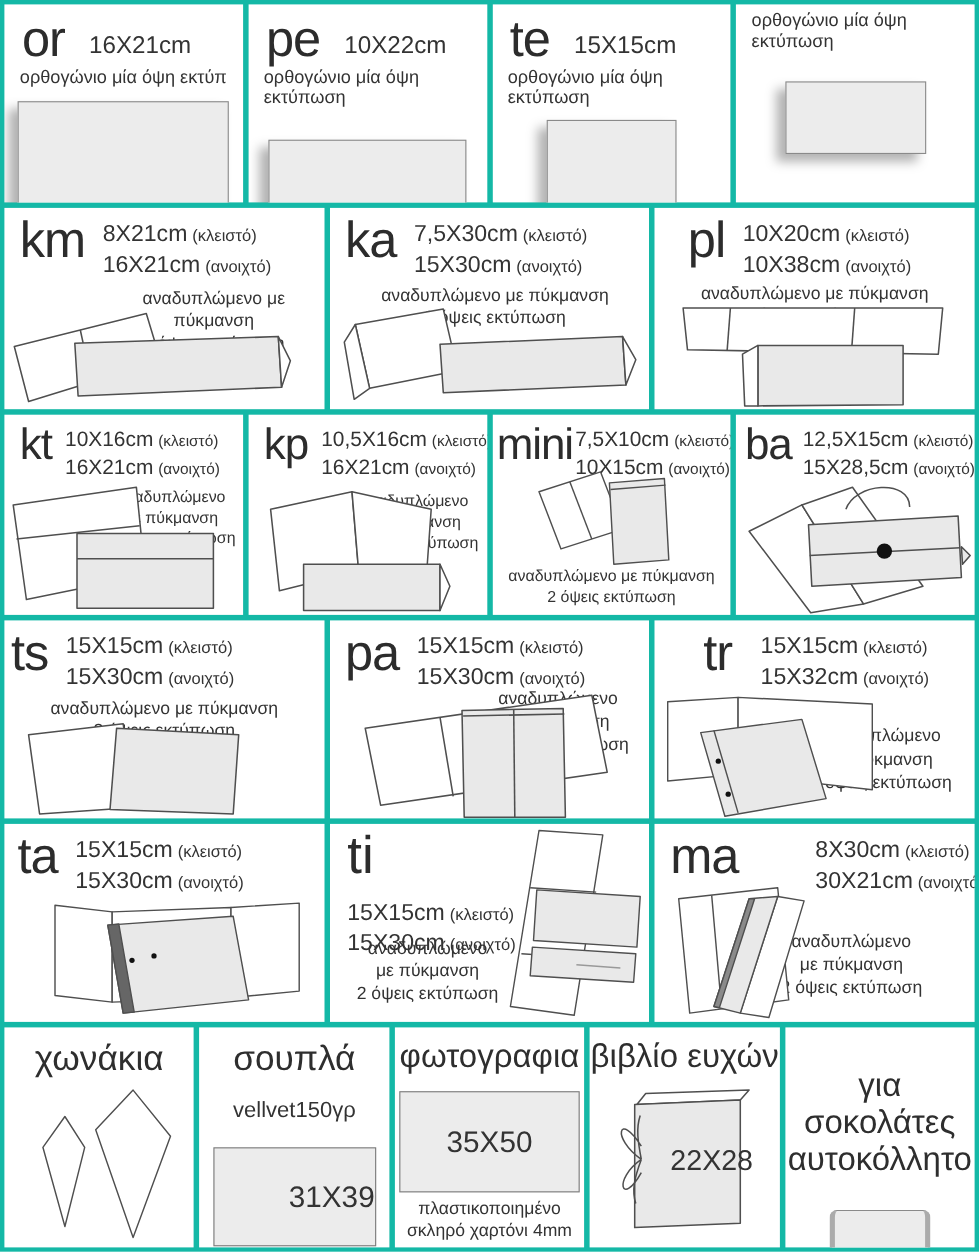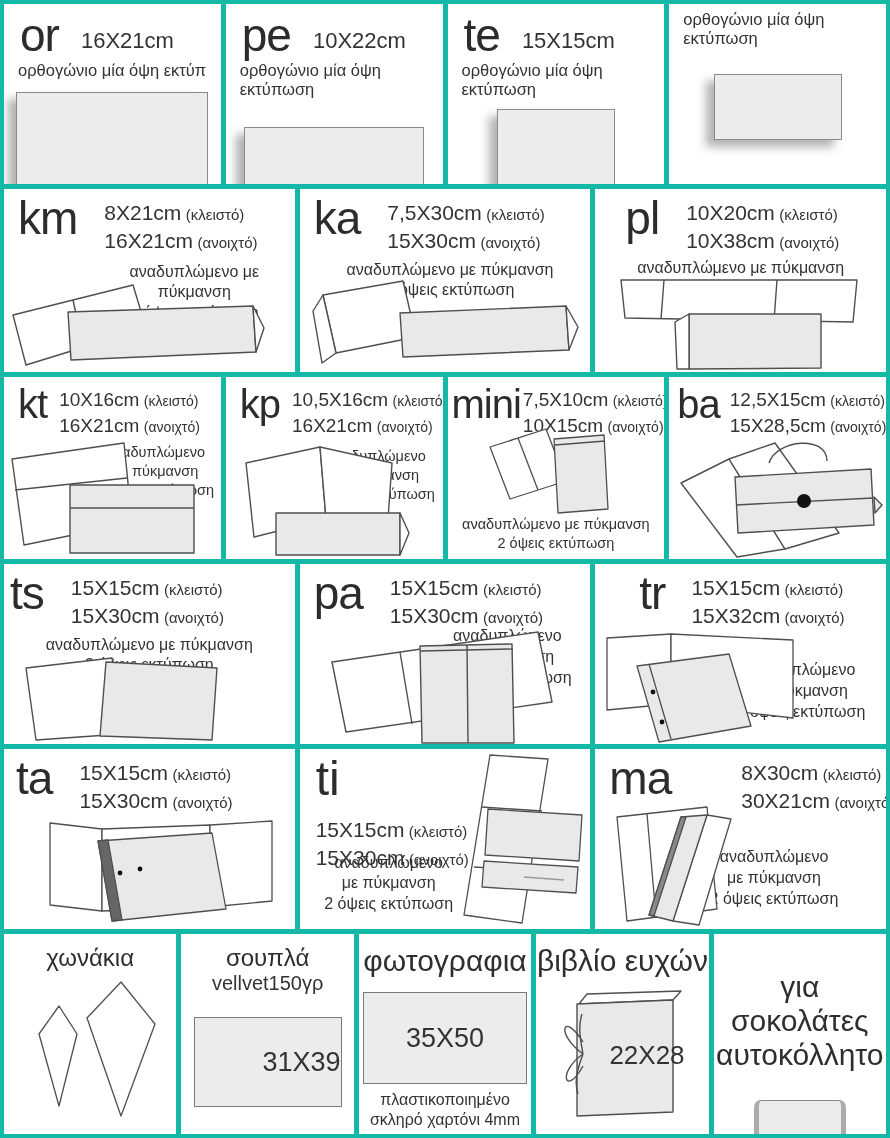--- a/index.html
+++ b/index.html
@@ -16,21 +16,21 @@
   .code{font-size:46px;line-height:.85;color:#2c2c2c;letter-spacing:-1px;}
   .code-md{font-size:40px;}
   .sh{display:flex;gap:22px;padding:12px 6px 0 16px;align-items:flex-start;}
   .ssize{font-size:22px;margin-top:12px;color:#333;}
   .sdesc{font-size:16.5px;padding:6px 0 0 14px;color:#333;}
   .prect{background:#ececec;border:1px solid #8a8a8a;margin:0 auto;filter:drop-shadow(-8px 7px 5px rgba(0,0,0,.30));}
   .prect-or{width:192px;height:100px;margin-top:12px;}
   .prect-pe{width:180px;height:72px;margin-top:28px;}
   .prect-te{width:118px;height:110px;margin-top:10px;}
   .prect-mic{width:128px;height:66px;margin-top:26px;}
-  .fh{display:flex;gap:27px;padding:10px 4px 0 14px;align-items:flex-start;}
+  .fh{display:flex;gap:16px;padding:10px 4px 0 14px;align-items:flex-start;}
   .sizes{display:flex;flex-direction:column;line-height:1.35;}
   .sl{white-space:nowrap;}
   .dim{font-size:21px;color:#333;}
   .nt{font-size:15px;color:#333;}
   .fnote{font-size:16px;line-height:1.3;color:#333;text-align:center;}
   .r3 .dim{font-size:19px;}
   .r3 .nt{font-size:14px;}
   .r3 .fnote{font-size:14.5px;}
   .dw{position:absolute;}
   svg{display:block;}
@@ -69,22 +69,22 @@
   .c-ti .ti-code{font-size:48px;line-height:.85;color:#2c2c2c;padding:10px 0 0 16px;}
   .c-ti .sizes{padding-left:16px;margin-top:16px;}
   .c-ti .fnote{position:absolute;left:14px;bottom:14px;width:150px;}
   .c-ti .dw{right:2px;top:2px;}
   .c-ma .fh{gap:70px;}
   .c-ma .fnote{position:absolute;right:32px;top:98px;width:160px;}
   .c-ma .dw{left:12px;bottom:2px;}
   
   .b-cell{text-align:center;padding-top:10px;}
   .btitle{font-size:30px;color:#2e2e2e;}
-  .btitle-lg{font-size:24px;}
-  .bsub{font-size:20px;margin-top:0;}
+  .btitle-lg{font-size:32px;}
+  .bsub{font-size:20px;margin-top:17px;}
   .brect{background:#ececec;border:1px solid #7a7a7a;margin:0 auto;display:flex;align-items:center;justify-content:center;font-size:27px;color:#333;}
   .brect-soupla{width:148px;height:90px;margin-top:22px;justify-content:flex-end;}
   .brect-photo{width:164px;height:92px;margin-top:14px;}
   .bnote{font-size:16px;line-height:1.25;margin-top:6px;}
   .book-wrap{position:relative;width:150px;height:142px;margin:4px auto 0;}
   .book-size{position:absolute;left:62px;top:58px;font-size:26px;color:#333;}
   .sticker{width:92px;height:56px;background:#ececec;border:1px solid #8a8a8a;border-left:5px solid #ababab;border-right:5px solid #ababab;border-radius:7px;margin:28px auto 0;}
   .cones{margin:6px auto 0;}
 </style>
 </head>

